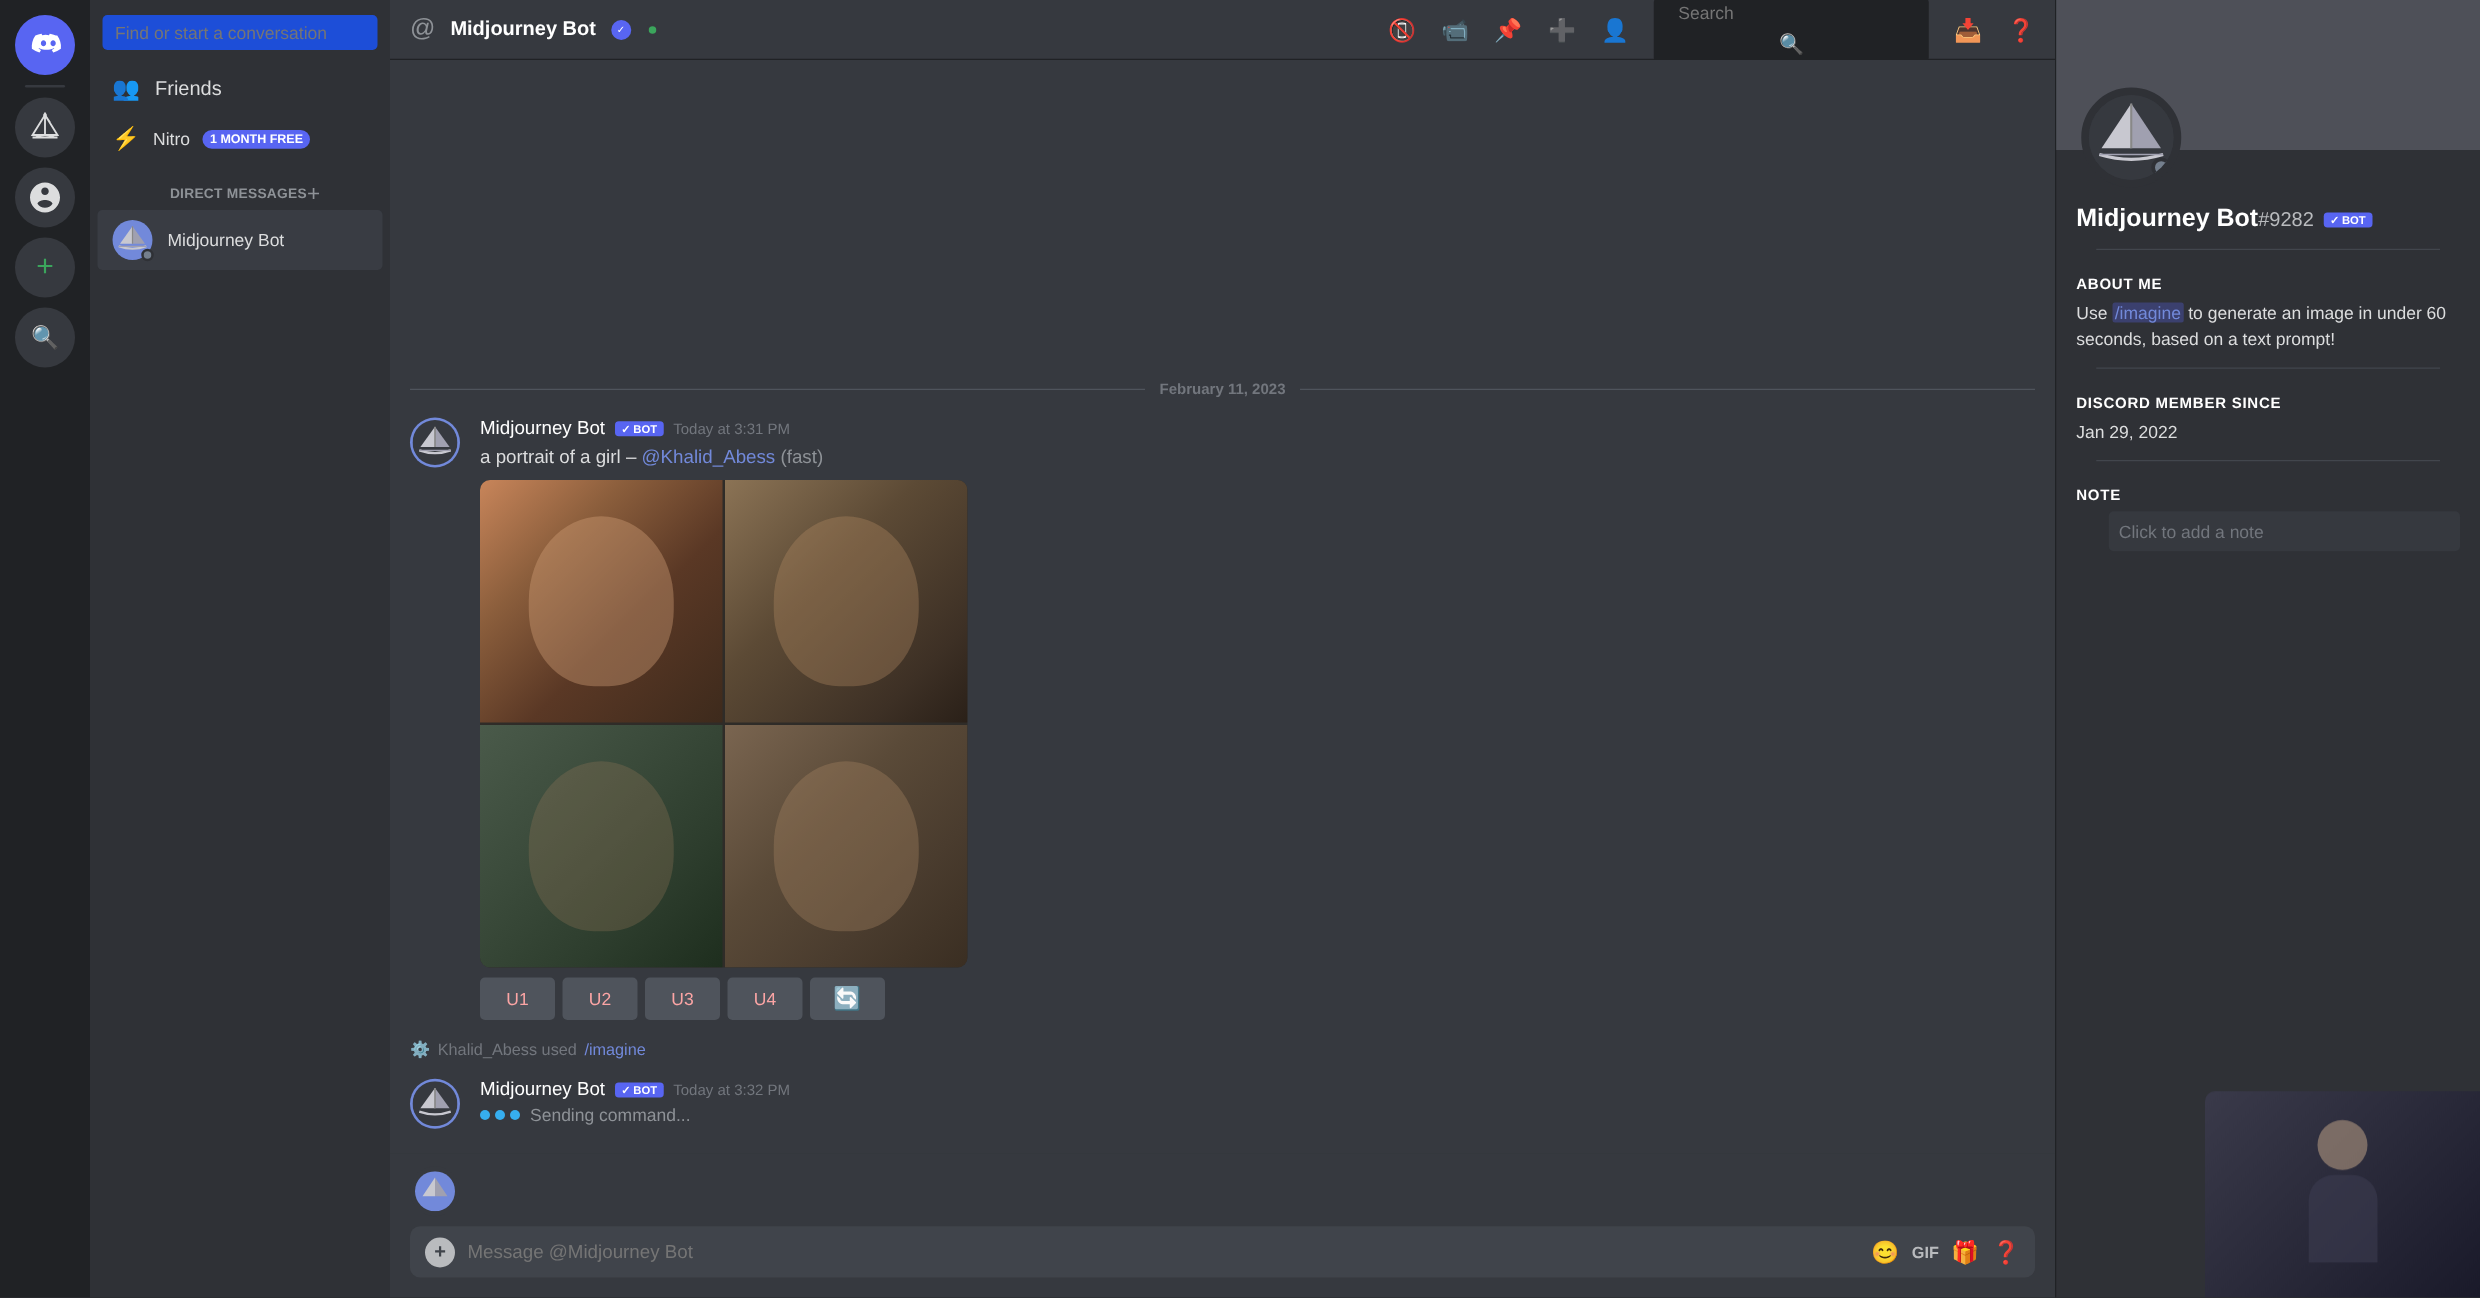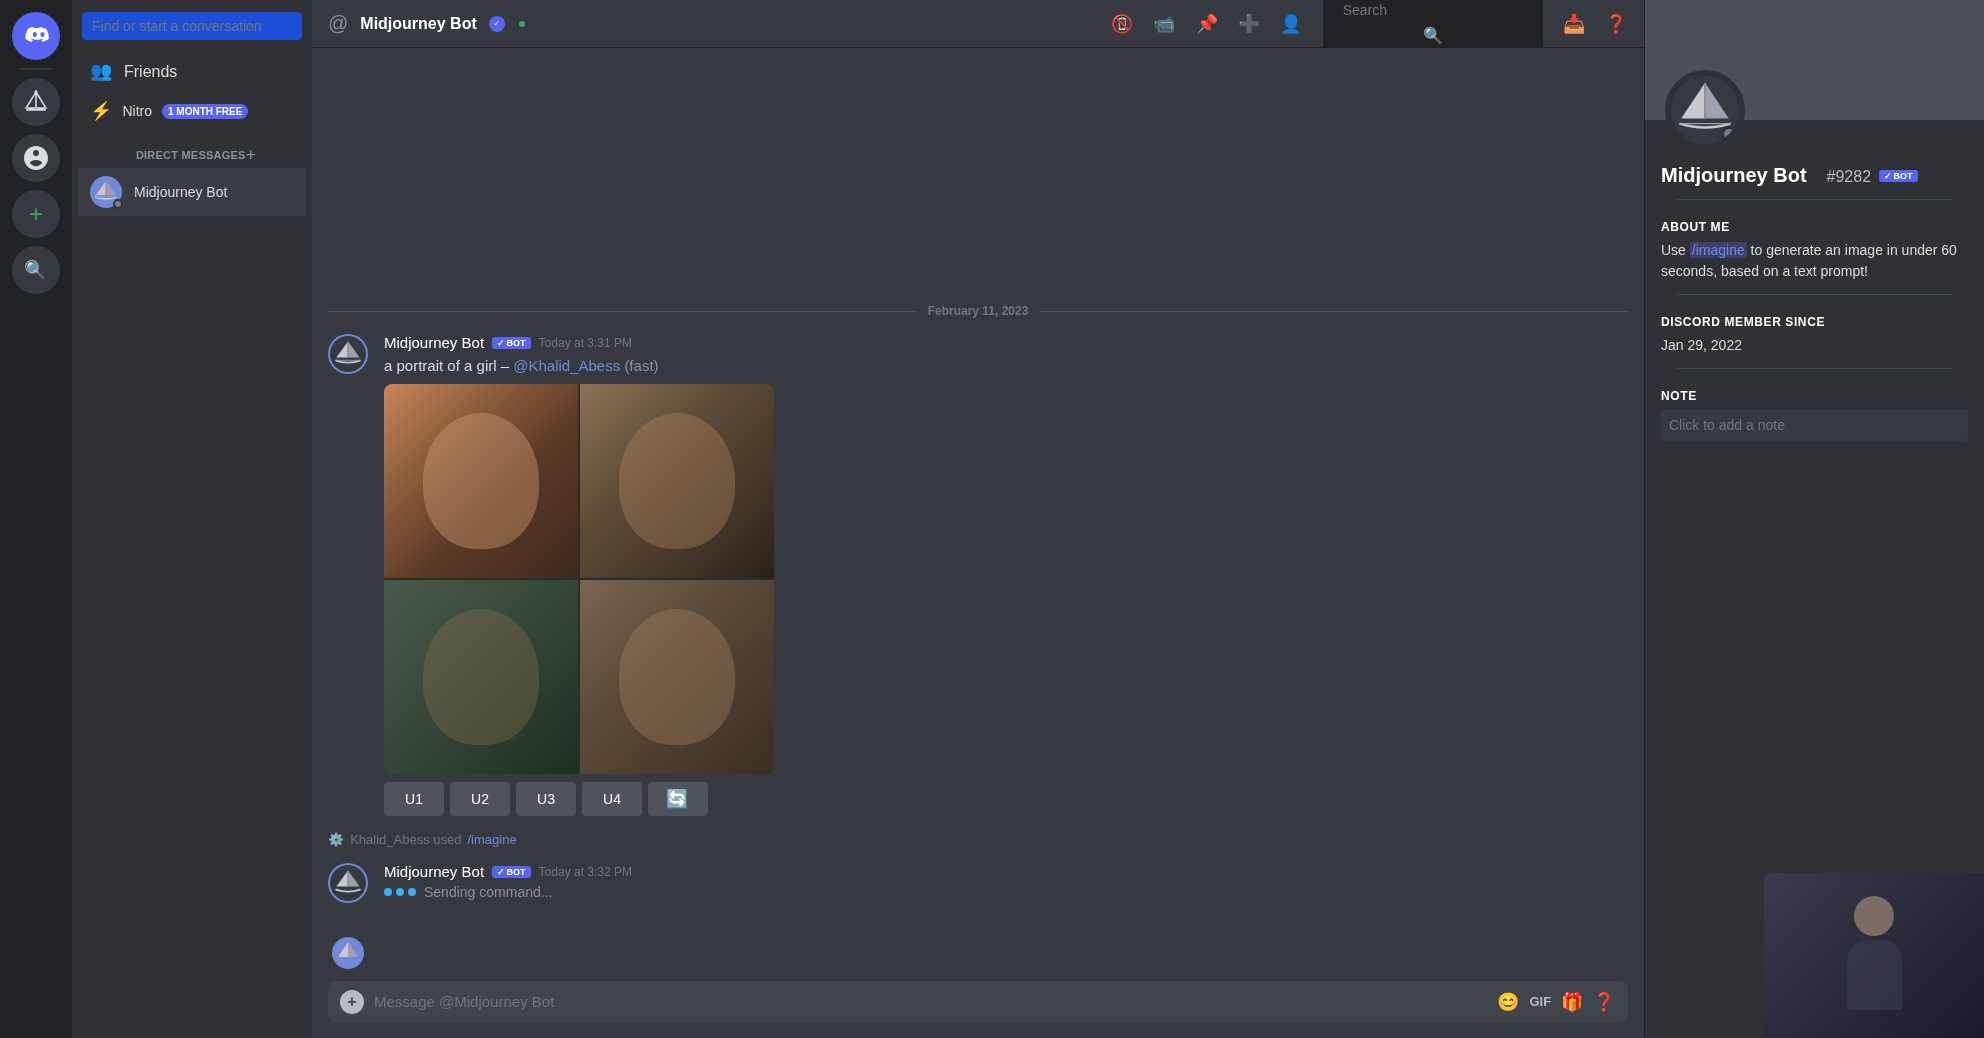--- a/index.html
+++ b/index.html
@@ -384,21 +384,21 @@
 
     
     .action-buttons {
       display: flex;
       flex-wrap: wrap;
       gap: 6px;
       margin-top: 8px;
     }
     .action-btn {
       background: #4f545c;
-      color: #ffffff;
+      color: #fca5a5;
       border: none;
       border-radius: 4px;
       padding: 8px 0;
       font-size: 14px;
       font-weight: 500;
       cursor: pointer;
       min-width: 60px;
     }
     .action-btn.refresh {
       background: #4f545c;
@@ -543,20 +543,21 @@
       padding: 0 2px;
       border-radius: 2px;
     }
     .user-panel-note {
       background: #36393f;
       border-radius: 4px;
       padding: 8px;
       font-size: 14px;
       color: #72767d;
       cursor: text;
+      margin-left: 26px;
     }
     .divider-line {
       height: 1px;
       background: #42464d;
       margin: 12px 16px;
     }
 
     
     .video-overlay {
       position: fixed;
@@ -834,21 +835,21 @@
         <line x1="40" y1="8" x2="40" y2="50" stroke="#888" stroke-width="2"></line>
         <path d="M10 56 Q40 65 70 56" stroke="#c8c8d0" stroke-width="3" fill="none"></path>
         <path d="M10 56 L70 56" stroke="#a0a0b0" stroke-width="1.5"></path>
       </svg>
       <div class="user-panel-status"></div>
     </div>
   </div>
   <div class="user-panel-info">
     <div class="user-panel-name">
       <span>
-        <span>Midjourney Bot</span><span style="font-size:16px;color:#b9bbbe;font-weight:400;margin-left:20px;">#9282</span>
+        <span>Midjourney Bot</span><span style="font-size:16px;color:#b9bbbe;font-weight:400;">#9282</span>
       </span>
       <div class="bot-badge">
         <span>✓</span>
         <span>BOT</span>
       </div>
     </div>
 
     <div class="divider-line"></div>
 
     <div class="user-panel-section">

